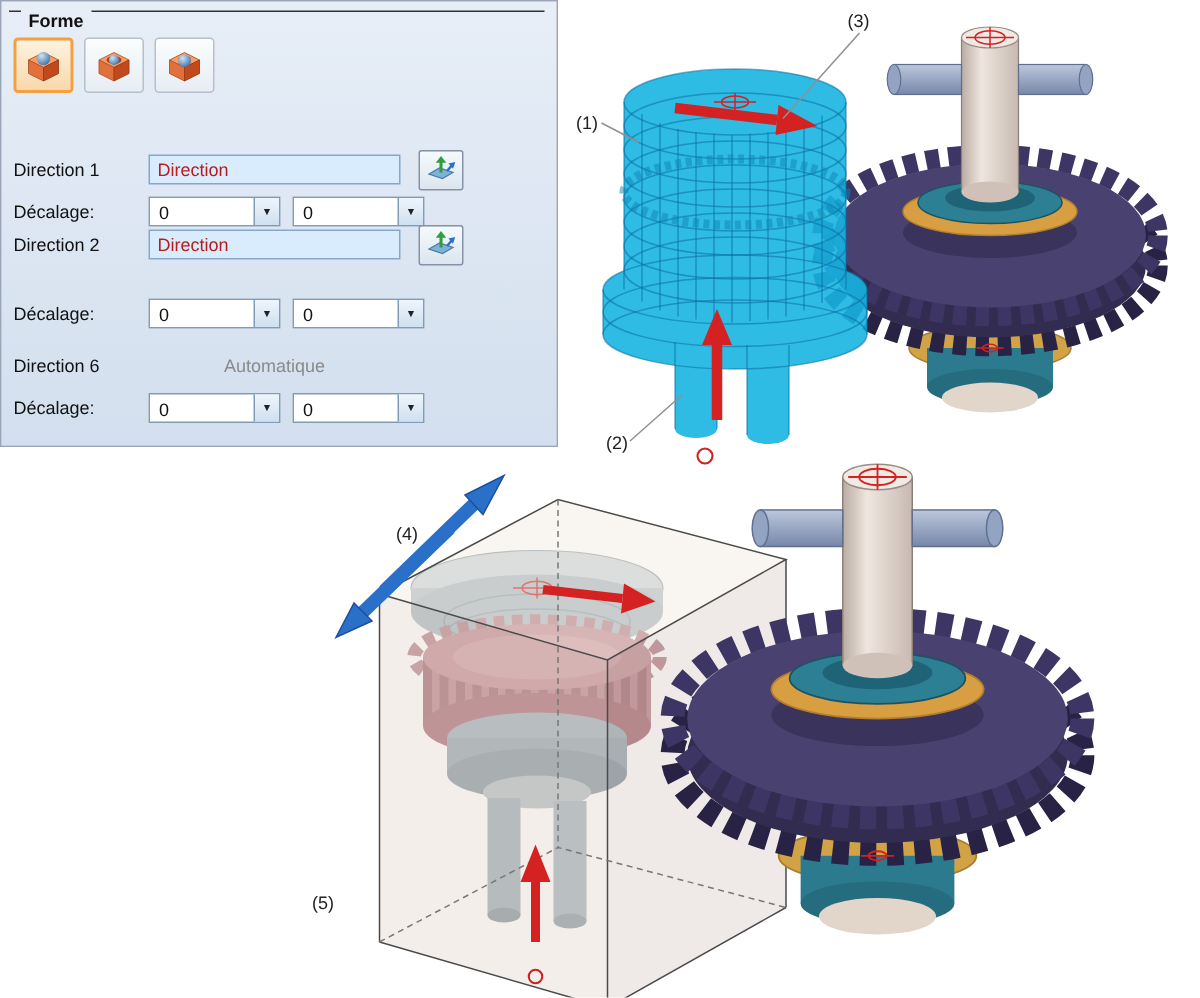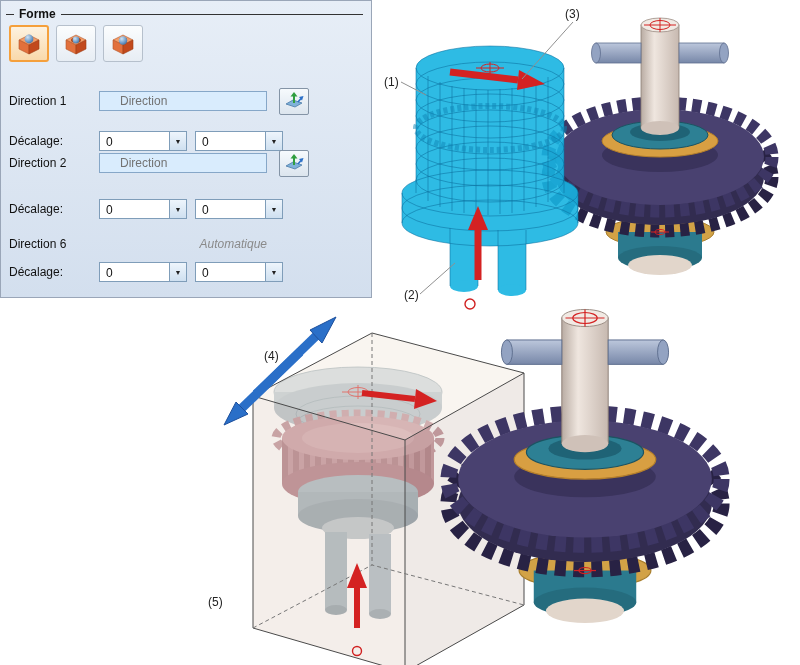--- a/index.html
+++ b/index.html
@@ -3,44 +3,44 @@
 <meta charset="utf-8">
 <style>
   *{box-sizing:border-box;margin:0;padding:0}
   html,body{width:800px;height:665px}
   body{background:#fff;font-family:"Liberation Sans",sans-serif;position:relative;overflow:hidden}
   .viewport-svg{position:absolute;left:0;top:0}
   svg text{font-family:"Liberation Sans",sans-serif}
 
   .forme-panel{position:absolute;left:0;top:0;width:372px;height:298px;
     background:linear-gradient(180deg,#e7eef7,#d3dfee);border:1px solid #9aa6b8;font-size:12px;color:#111}
-  .group-header{position:absolute;left:5px;right:8px;top:6px;display:flex;align-items:center;gap:5px}
+  .group-header{position:absolute;left:5px;right:8px;top:6px;display:flex;gap:5px}
   .group-dash{width:8px;height:1px;background:#333}
   .group-title{font-weight:bold;font-size:12px;white-space:nowrap}
   .group-rule{flex:1;height:1px;background:#333}
 
   .shape-buttons{position:absolute;left:8px;top:24px;display:flex;gap:7px}
   .shape-btn{width:40px;height:37px;display:flex;align-items:center;justify-content:center;
     border:1px solid #b6c0cc;border-radius:3px;background:linear-gradient(#fbfdfe,#e7edf4);cursor:pointer;padding:0}
   .shape-btn.selected{border:2px solid #f5a03c;background:linear-gradient(#fdf2e0,#f9d9ab)}
 
   .row{position:absolute;left:8px;display:flex;align-items:center;height:22px}
   .row-label{width:90px;font-size:12px;color:#111}
   .dir-input{width:168px;height:20px;border:1px solid #86a7c8;background:#d9ecfd;
-    font:12px "Liberation Sans",sans-serif;padding:0 20px;color:#737373}
+    font:12px "Liberation Sans",sans-serif;padding:0 5px;color:#b91c1c}
   .picker-btn{margin-left:12px;width:30px;height:27px;border:1px solid #8494a6;border-radius:2px;
     background:linear-gradient(#f6fafd,#dce5ee);display:flex;align-items:center;justify-content:center;cursor:pointer;padding:0}
   .combo{width:88px;height:20px;border:1px solid #7f9db9;background:#fff;display:flex;align-items:stretch}
   .combo + .combo{margin-left:8px}
   .combo-value{flex:1;padding:3px 0 0 6px;font-size:12px;color:#111}
   .combo-btn{width:17px;border-left:1px solid #7f9db9;background:linear-gradient(#eef5fc,#cfe0f0);
     display:flex;align-items:center;justify-content:center;cursor:pointer}
   .combo-arrow{font-size:7px;color:#222;line-height:1}
-  .auto-text{width:168px;text-align:right;color:#8a8a8a;font-style:italic}
-  .r1{top:89px}.r2{top:129px}.r3{top:151px}.r4{top:197px}.r5{top:232px}.r6{top:260px}
+  .auto-text{width:168px;text-align:center;color:#8a8a8a;}
+  .r1{top:101px}.r2{top:129px}.r3{top:151px}.r4{top:197px}.r5{top:232px}.r6{top:260px}
 </style>
 </head>
 <body>
 
 <svg class="viewport-svg" width="800" height="665" viewBox="0 0 800 665">
   <defs>
     <linearGradient id="shaftGrad" x1="0" y1="0" x2="1" y2="0">
       <stop offset="0" stop-color="#b9aca3"></stop>
         <stop offset="0.35" stop-color="#efe6df"></stop>
         <stop offset="1" stop-color="#c7b9b0"></stop>

